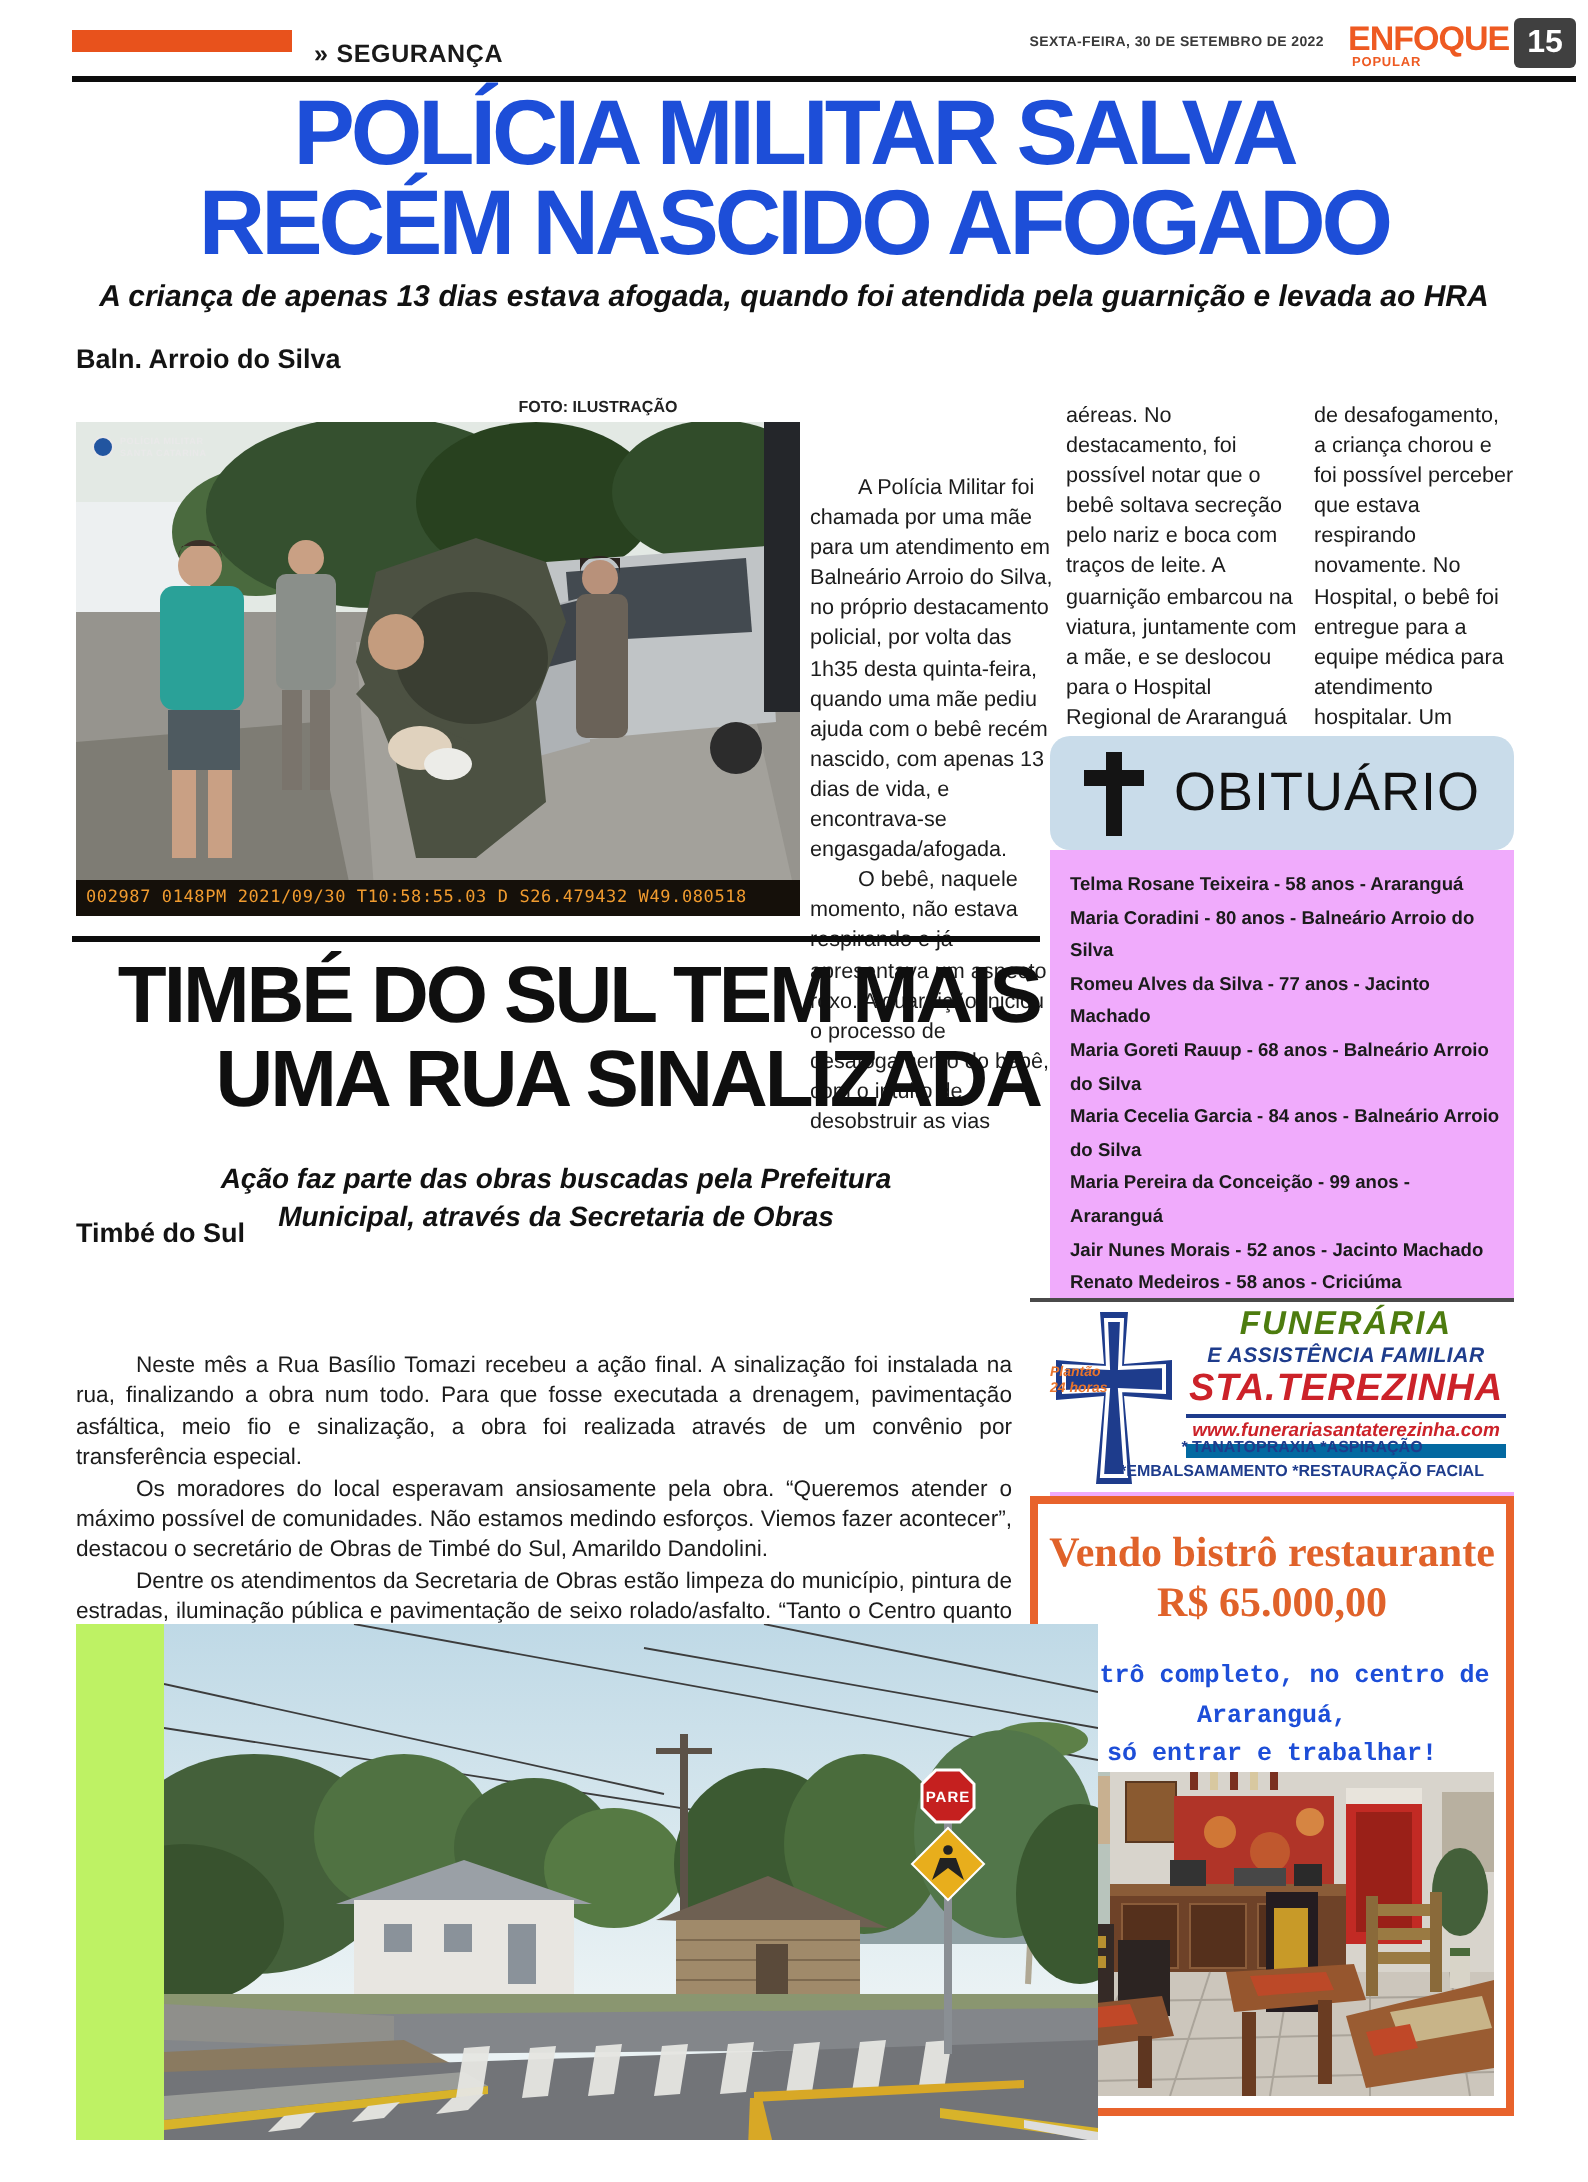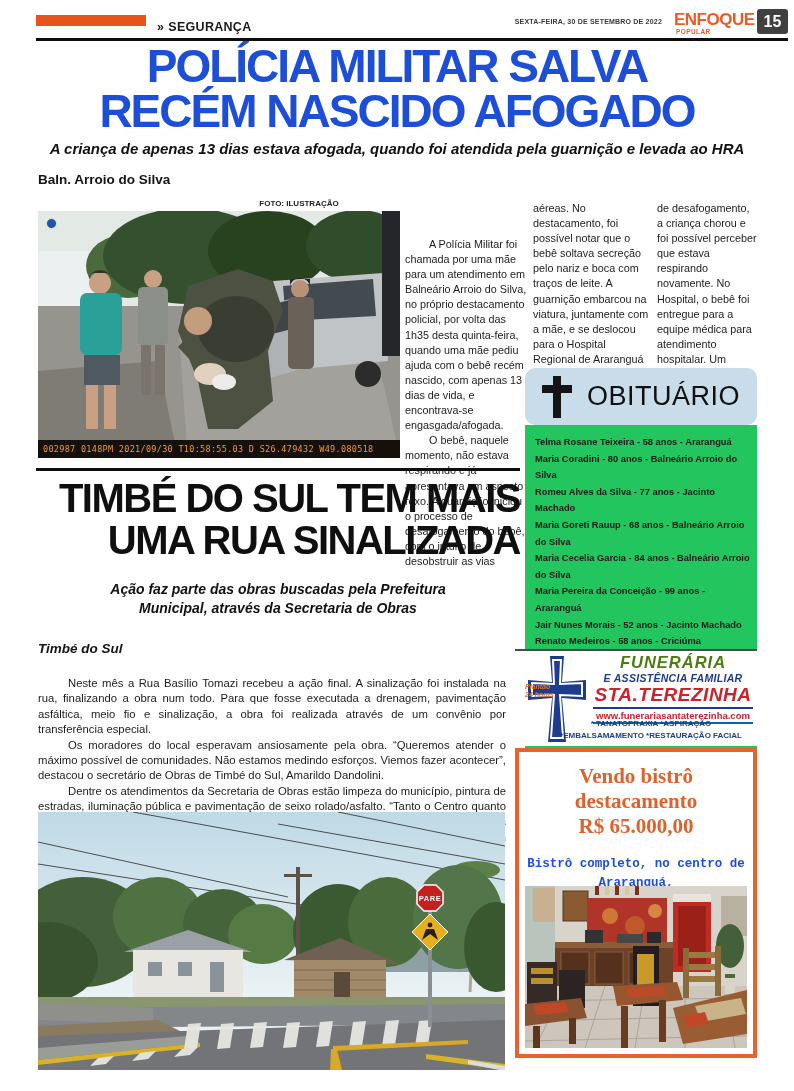--- a/index.html
+++ b/index.html
@@ -38,55 +38,55 @@
              padding-left:5px;box-sizing:border-box;letter-spacing:.3px;white-space:nowrap;}
   .newscol{top:201px;font-size:10.8px;line-height:15.1px;color:#1c1c1c;white-space:pre-wrap;}
   .col1{left:405px;width:122px;margin-top:36px;}
   .col2{left:533px;width:118px;}
   .col3{left:657px;width:101px;}
 
   
   .obit{left:525px;top:368px;width:232px;}
   .obit-header{height:57px;background:#c9dcea;display:flex;align-items:center;justify-content:center;gap:15px;border-radius:10px;}
   .obit-title{font-size:27px;font-weight:400;letter-spacing:.5px;color:#101010;}
-  .obit-list{background:#22c55e;padding:9px 4px 8px 10px;}
+  .obit-list{background:#f0abfc;padding:9px 4px 8px 10px;}
   .obit-row{font-size:9.3px;font-weight:700;line-height:16.6px;color:#1b1b1b;}
 
   
   .funeraria{left:515px;top:649px;width:242px;height:95px;background:#fff;border-top:2px solid #4a4a4a;}
   .fun-cross{position:absolute;left:13px;top:5px;}
   .fun-badge{position:absolute;left:10px;top:32px;font-size:7px;font-weight:700;font-style:italic;
              color:#e8742c;line-height:1.15;white-space:pre-line;}
   .fun-text{margin-left:78px;text-align:center;width:160px;}
   .fun-l1{font-size:16.5px;font-weight:700;font-style:italic;color:#4d7c0f;letter-spacing:1px;margin-top:2px;}
   .fun-l2{font-size:10.5px;font-weight:700;font-style:italic;color:#1e3c8c;letter-spacing:.3px;}
   .fun-l3{font-size:19px;font-weight:700;font-style:italic;color:#cc2229;letter-spacing:.5px;}
-  .fun-site{font-size:9.5px;font-weight:700;color:#cc2229;border-top:2px solid #1e3c8c;
-            border-bottom:2px solid #0369a1;padding:1px 0;margin-top:1px;}
+  .fun-site{font-size:9.5px;font-weight:700;font-style:italic;color:#cc2229;border-top:2px solid #1e3c8c;
+            border-bottom:7px solid #0369a1;padding:1px 0;margin-top:1px;}
   .fun-services{position:absolute;left:30px;bottom:4px;width:212px;text-align:center;
                 font-size:8px;font-weight:700;color:#1e3c8c;line-height:12px;white-space:pre-line;}
 
   
   .bistro{left:515px;top:748px;width:242px;height:310px;border:4px solid #e8632c;box-sizing:border-box;
           background:#fff;text-align:center;}
   .bistro-title{margin-top:12px;font-family:"Liberation Serif",serif;font-weight:700;font-size:21px;
                 line-height:1.2;color:#e0622a;white-space:pre-line;}
   .bistro-body{margin-top:15px;font-family:Liberation Mono, monospace;font-weight:700;font-size:12.5px;
                line-height:1.55;color:#1d4ed8;white-space:pre-line;}
   .photo3{position:absolute;left:6px;bottom:6px;width:222px;height:162px;overflow:hidden;background:#cfcac2;}
 
   
   .headline2{left:36px;top:477px;width:484px;text-align:right;font-size:40px;line-height:42px;
              font-weight:700;letter-spacing:-1.5px;white-space:pre-line;color:#0f0f0f;}
   .subhead2{left:66px;top:580px;width:424px;text-align:center;font-size:14px;font-weight:700;
             font-style:italic;line-height:1.35;white-space:pre-line;}
-  .byline2{left:38px;top:641px;font-style:italic;}
+  .byline2{left:38px;top:609px;}
   .body2{left:38px;top:676px;width:468px;font-size:11.3px;line-height:15.4px;text-align:justify;color:#1c1c1c;}
   .body2 p{margin:0;text-indent:30px;}
-  .photo2{left:38px;top:812px;width:467px;height:258px;overflow:hidden;background:#bef264;}
+  .photo2{left:38px;top:812px;width:467px;height:258px;overflow:hidden;background:#bef264;padding-left:44px;}
 </style>
 </head>
 <body>
 
 <div id="page">
 
   <div class="abs orange-bar"></div>
   <div class="abs section-wrap">
     <span class="marker">»</span><span>SEGURANÇA</span>
   </div>
@@ -194,21 +194,21 @@
       <div class="fun-l1">FUNERÁRIA</div>
       <div class="fun-l2">E ASSISTÊNCIA FAMILIAR</div>
       <div class="fun-l3">STA.TEREZINHA</div>
       <div class="fun-site">www.funerariasantaterezinha.com</div>
     </div>
     <div class="fun-services">* TANATOPRAXIA    *ASPIRAÇÃO
 *EMBALSAMAMENTO  *RESTAURAÇÃO FACIAL</div>
   </div>
 
   <div class="abs bistro">
-    <div class="bistro-title">Vendo bistrô destacamento
+    <div class="bistro-title">Vendo bistrô restaurante
 R$ 65.000,00</div>
     <div class="bistro-body">Bistrô completo, no centro de Araranguá,
 só entrar e trabalhar!
 Motivo: mudança de cidade;
 Aceita-se carro como parte do pagamento.</div>
     <div class="photo3">
       <svg width="222" height="162" viewBox="0 0 222 162">
         <rect x="0" y="0" width="222" height="100" fill="#d8d4cc"></rect>
         <rect x="0" y="0" width="30" height="110" fill="#b8c4bc"></rect>
         <rect x="8" y="2" width="22" height="34" fill="#c8b090"></rect>

